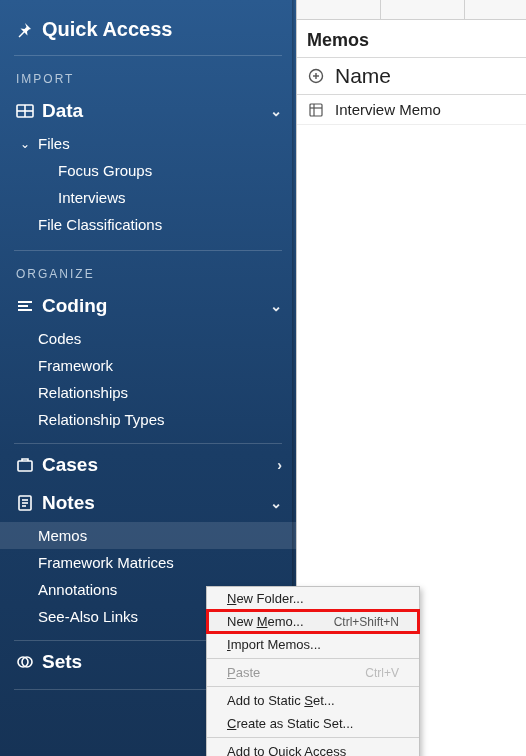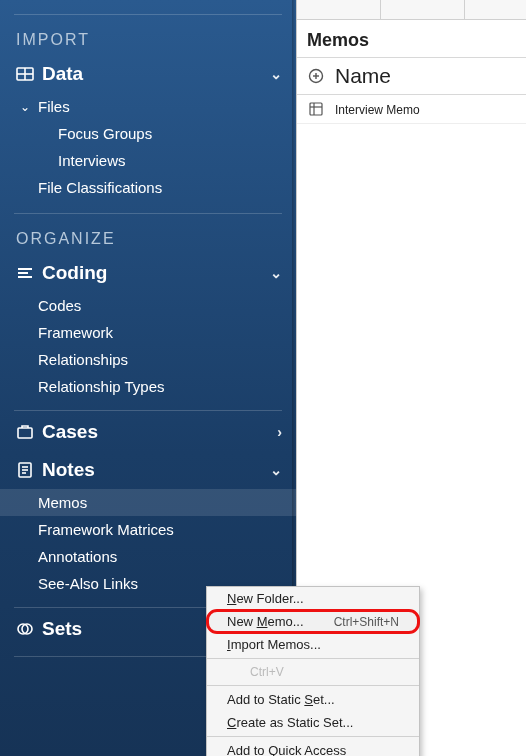--- a/index.html
+++ b/index.html
@@ -25,21 +25,21 @@
   .qa {
     display:flex; align-items:center;
     padding: 6px 16px 12px 16px;
     font-size: 20px; font-weight:600;
     color:#fff;
   }
   .qa .icon { margin-right:10px; }
   
   .section-label {
     padding: 14px 18px 6px 16px;
-    font-size: 16px;
+    font-size: 12px;
     letter-spacing: 2px;
     color: #b6c8da;
   }
   
   .hr { height:1px; background: rgba(255,255,255,0.18); margin: 2px 14px; }
   
   .cat {
     display:flex; align-items:center;
     padding: 8px 14px;
     font-size: 19px; font-weight:600;
@@ -78,21 +78,21 @@
   .col-header {
     display:flex; align-items:center;
     padding: 6px 8px;
     border-bottom:1px solid #d8d8d8;
     font-size:21px; color:#222;
   }
   .col-header .icon, .row .icon { width:22px; display:inline-flex; justify-content:center; margin-right:8px; color:#555;}
   .row {
     display:flex; align-items:flex-end;
     padding: 6px 8px;
-    font-size:12px; color:#222;
+    font-size:15px; color:#222;
     border-bottom:1px solid #eee;
     cursor:pointer;
   }
   
   
   .ctx {
     position:absolute;
     left: 206px; top: 586px;
     width: 214px;
     background:#f5f5f5;
@@ -106,30 +106,38 @@
     display:flex; align-items:center;
     padding: 4px 20px;
     cursor:pointer;
     white-space:nowrap;
   }
   .ctx .mi.disabled { color:#999; }
   .ctx .mi .lbl { flex:1; }
   .ctx .mi .accel { color:#555; font-size:12px; margin-left:23px;}
   .ctx .mi.disabled .accel { color:#bbb; }
   .ctx .sep { height:1px; background:#d0d0d0; margin:2px 0; }
-  .ctx .mi.hl { outline:3px solid #e11; outline-offset:-2px; background:#f1f1f1;border-radius:10px;}
+  .ctx .mi.hl { outline:3px solid #e11; outline-offset:-2px; background:#f1f1f1;}
   .u-letter { text-decoration: underline; }
   
   svg { display:block; }
 </style>
 </head>
 <body>
 
 <div class="sidebar">
 
+  <div class="qa">
+    <span class="icon">
+      <svg width="16" height="16" viewBox="0 0 16 16" fill="#fff">
+          <path d="M9 1l6 6-2 .5-2 2 .5 4-3-3-5 5-1-1 5-5-3-3 4 .5 2-2z"></path>
+        </svg>
+    </span>
+    <span>Quick Access</span>
+  </div>
 
   <div class="hr"></div>
   <div class="section-label">IMPORT</div>
 
   <div class="cat">
     <span class="icon">
       <svg width="18" height="18" viewBox="0 0 18 18" fill="none" stroke="#fff" stroke-width="1.6">
           <rect x="1" y="3" width="16" height="12" rx="1"></rect>
           <line x1="1" y1="9" x2="17" y2="9"></line>
           <line x1="9" y1="3" x2="9" y2="15"></line>
@@ -270,20 +278,21 @@
   </div>
   <div class="mi hl">
     <span class="lbl">New <span class="u-letter">M</span>emo...</span>
     <span class="accel">Ctrl+Shift+N</span>
   </div>
   <div class="mi">
     <span class="lbl"><span class="u-letter">I</span>mport Memos...</span>
   </div>
   <div class="sep"></div>
   <div class="mi disabled">
+    <span class="lbl"><span class="u-letter">P</span>aste</span>
     <span class="accel">Ctrl+V</span>
   </div>
   <div class="sep"></div>
   <div class="mi">
     <span class="lbl">Add to Static <span class="u-letter">S</span>et...</span>
   </div>
   <div class="mi">
     <span class="lbl"><span class="u-letter">C</span>reate as Static Set...</span>
   </div>
   <div class="sep"></div>

